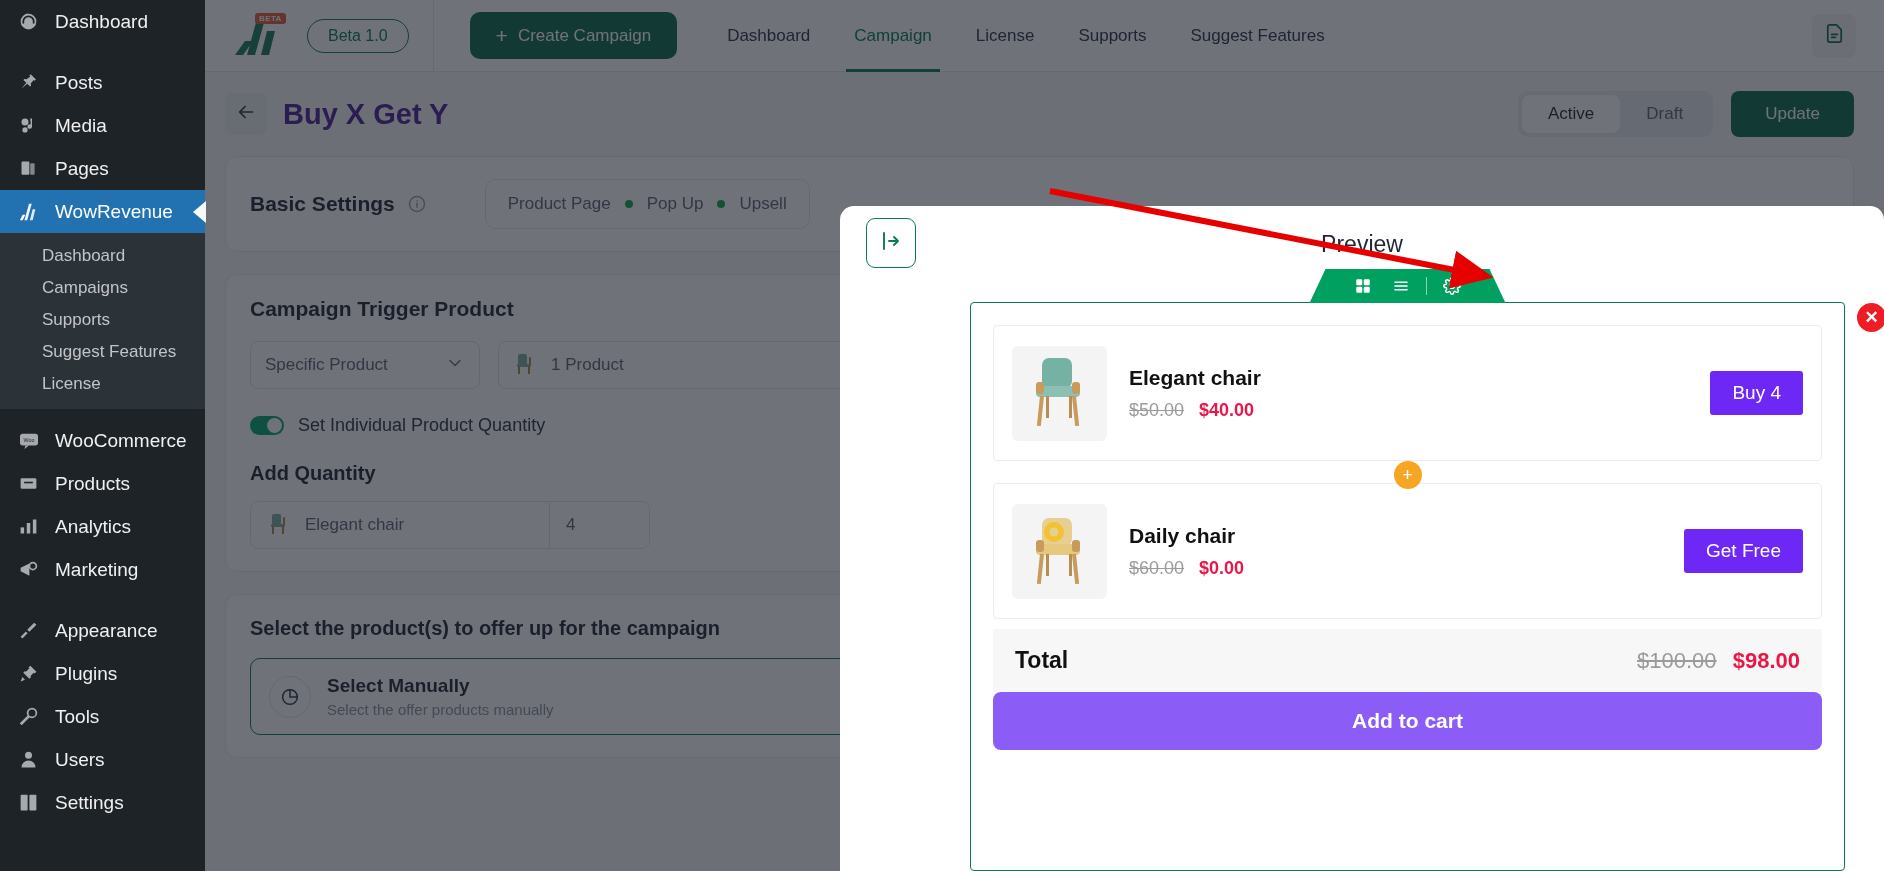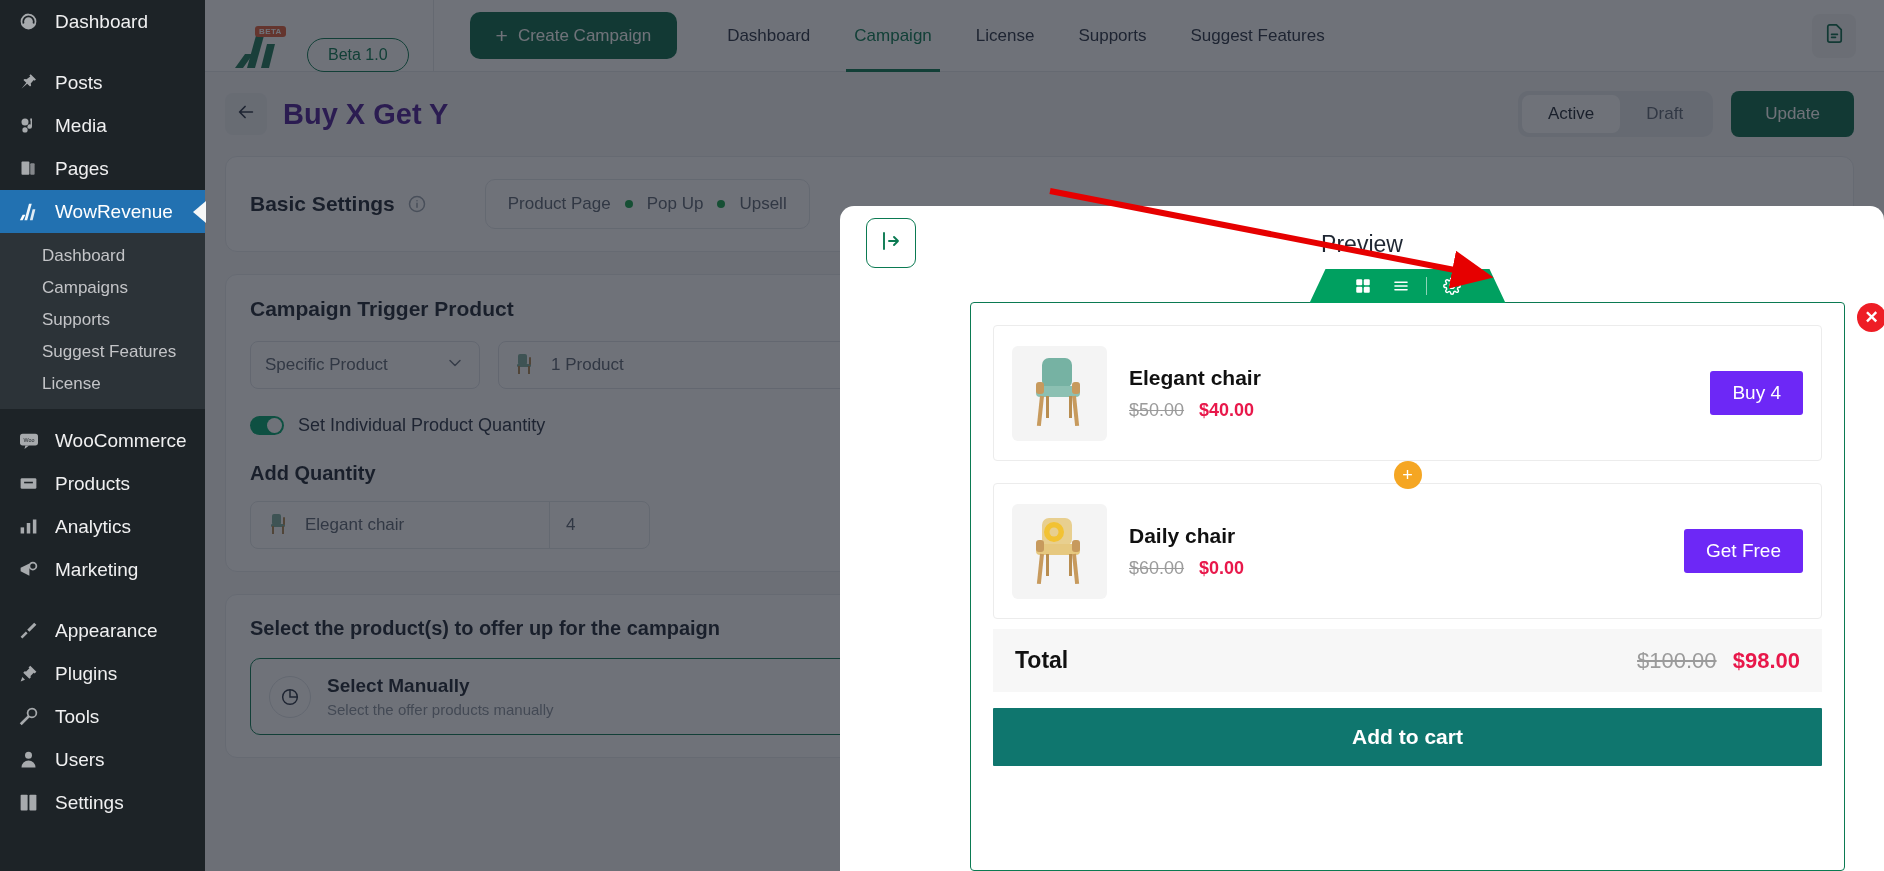--- a/index.html
+++ b/index.html
@@ -51,21 +51,21 @@
     background: rgba(23,28,38,0.62);
     z-index: 30;
   }
 
   
   .appbar {
     position: relative; height: 72px; background: #fff;
     display: flex; align-items: center;
     border-bottom: 1px solid #e5e7eb;
   }
-  .brand-zone { display: flex; align-items: flex-end; gap: 22px; padding: 0 24px 0 28px; height: 72px; border-right: 1px solid #e5e7eb; }
+  .brand-zone { display: flex; align-items: center; gap: 22px; padding: 0 24px 0 28px; height: 72px; border-right: 1px solid #e5e7eb; }
   .logo-wrap { position: relative; width: 52px; height: 46px; }
   .logo-badge {
     position: absolute; left: 22px; top: 0;
     background: #e2603a; color: #fff; font-size: 8px; font-weight: bold;
     padding: 1px 4px; border-radius: 3px; letter-spacing: .4px;
   }
   .beta-pill {
     border: 1px solid #0b7a52; color: #0b7a52;
     border-radius: 20px; padding: 7px 20px; font-size: 16px;
   }
@@ -247,23 +247,23 @@
   .plus-wrap { position: relative; height: 22px; }
   .total-row {
     margin-top: 10px; background: #f7f7f7;
     display: flex; align-items: center; padding: 18px 22px;
   }
   .total-label { font-size: 23px; font-weight: bold; color: #111; }
   .total-vals { margin-left: auto; font-size: 22px; }
   .total-old { color: #9b9b9b; text-decoration: line-through; margin-right: 10px; }
   .total-new { color: #e8174a; font-weight: bold; }
   .addcart {
-    margin-top: 16px; background: #0f766e; color: #fff;
+    background: #8b5cf6; color: #fff;
     text-align: center; padding: 17px 0; font-size: 21px; font-weight: bold;
-    border-radius: 1px;
+    border-radius: 8px;
   }
 </style>
 </head>
 <body>
 
 <div id="root">
 
   <div class="wp-sidebar">
 
     <div class="wp-item">

